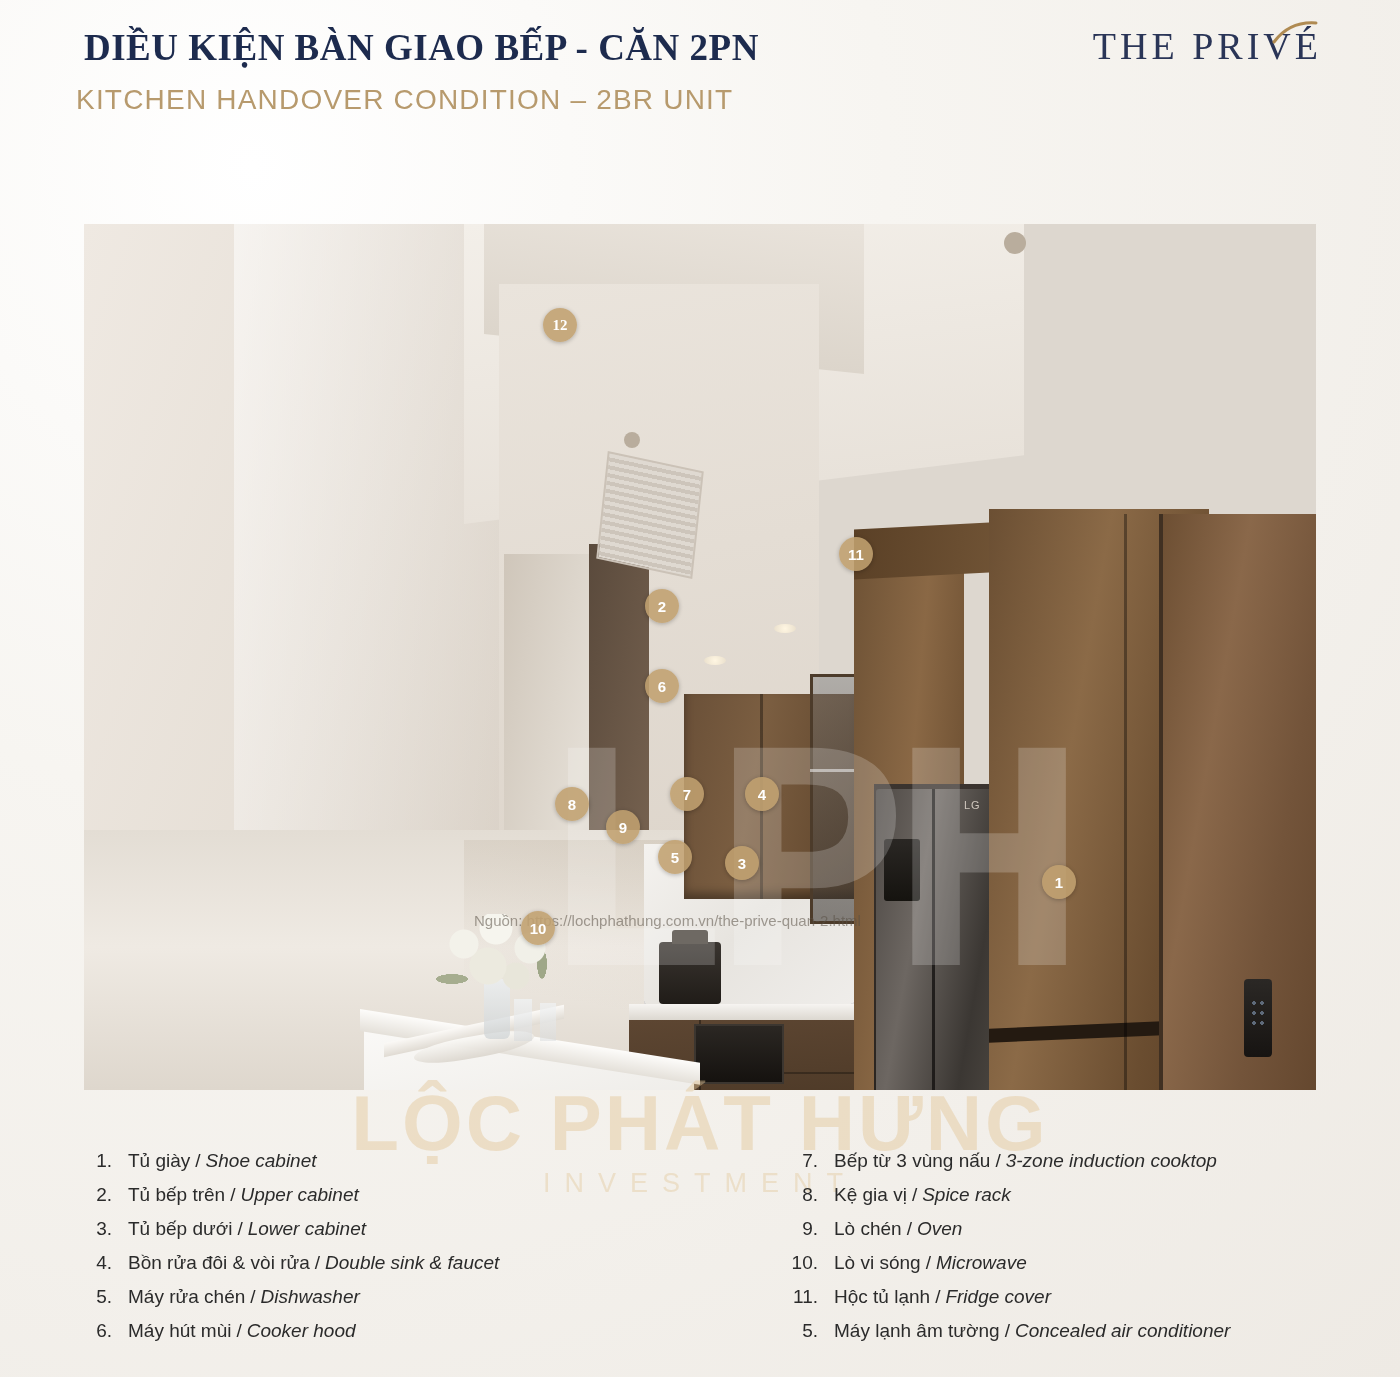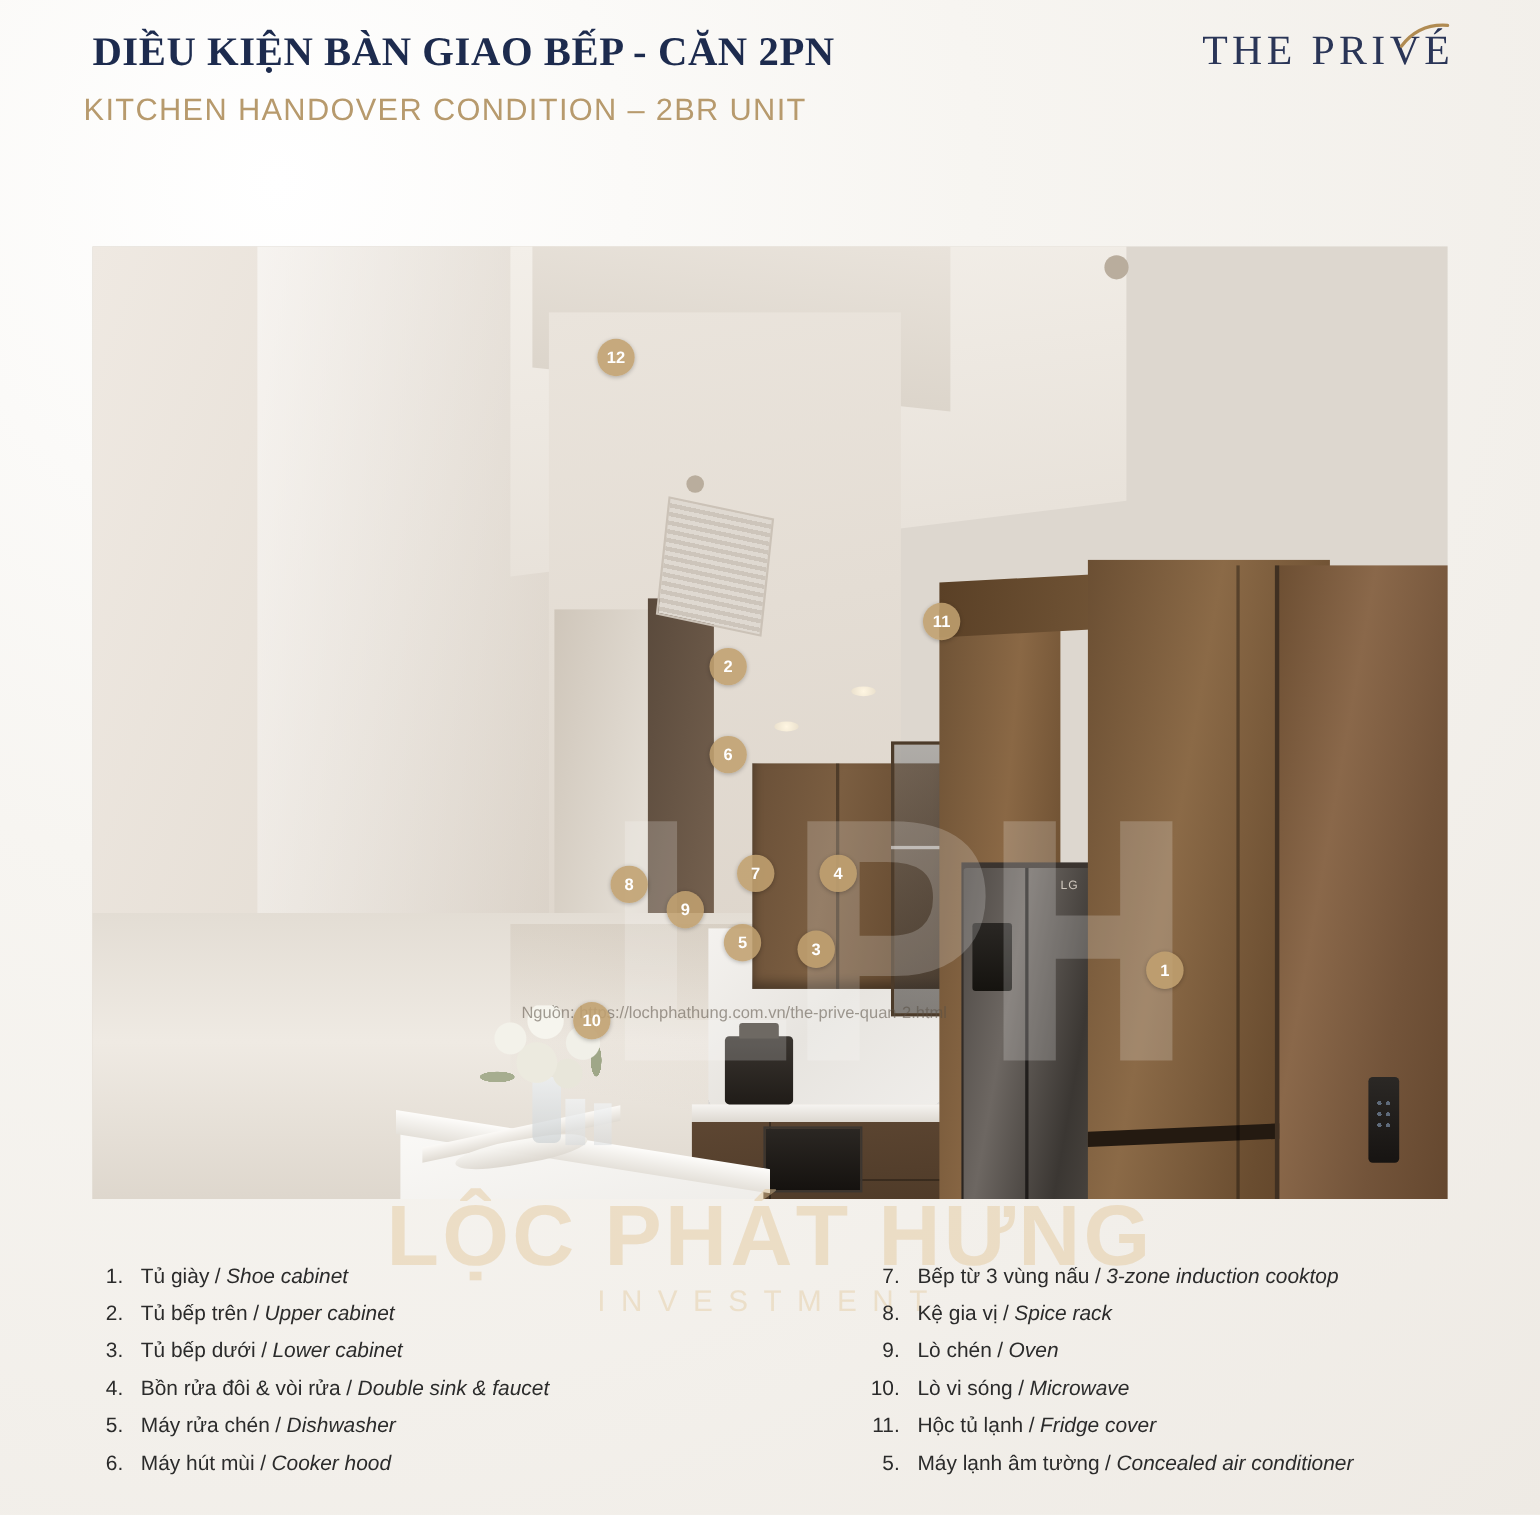--- a/index.html
+++ b/index.html
@@ -488,24 +488,24 @@
       <div class="plates"></div>
       <div class="vase"></div>
       <div class="leaves"></div>
       <div class="flowers"></div>
       <div class="glassware"></div>
 
       <div class="wm-big">LPH</div>
       <div class="wm-url">Nguồn: https://lochphathung.com.vn/the-prive-quan-2.html</div>
     </div>
     <div id="markers-layer">
-        <div class="marker" style="left: 459px; top: 84px;">12</div>
+        <div class="marker" style="left: 459px; top: 84px; font-family: Liberation Serif, serif;">12</div>
         <div class="marker" style="left: 561px; top: 365px;">2</div>
         <div class="marker" style="left: 561px; top: 445px;">6</div>
-        <div class="marker" style="left: 755px; top: 324px;">11</div>
+        <div class="marker" style="left: 755px; top: 313px;">11</div>
         <div class="marker" style="left: 586px; top: 553px;">7</div>
         <div class="marker" style="left: 661px; top: 553px;">4</div>
         <div class="marker" style="left: 471px; top: 563px;">8</div>
         <div class="marker" style="left: 522px; top: 586px;">9</div>
         <div class="marker" style="left: 574px; top: 616px;">5</div>
         <div class="marker" style="left: 641px; top: 622px;">3</div>
         <div class="marker" style="left: 958px; top: 641px;">1</div>
         <div class="marker" style="left: 437px; top: 687px;">10</div>
       </div>
   </div>

